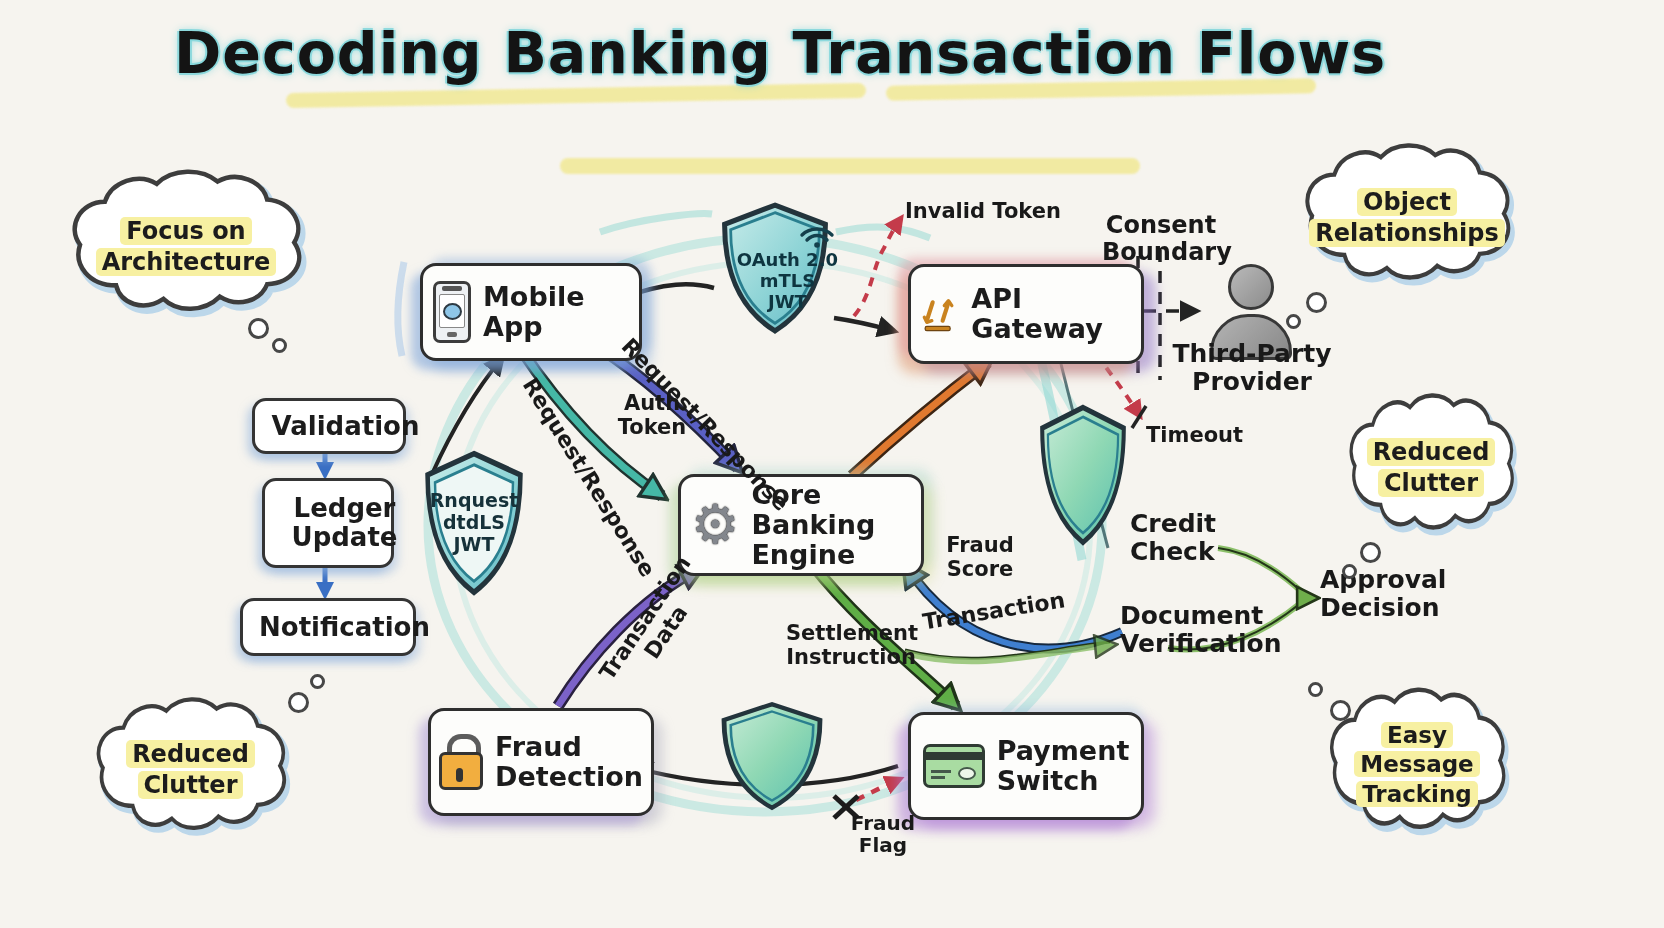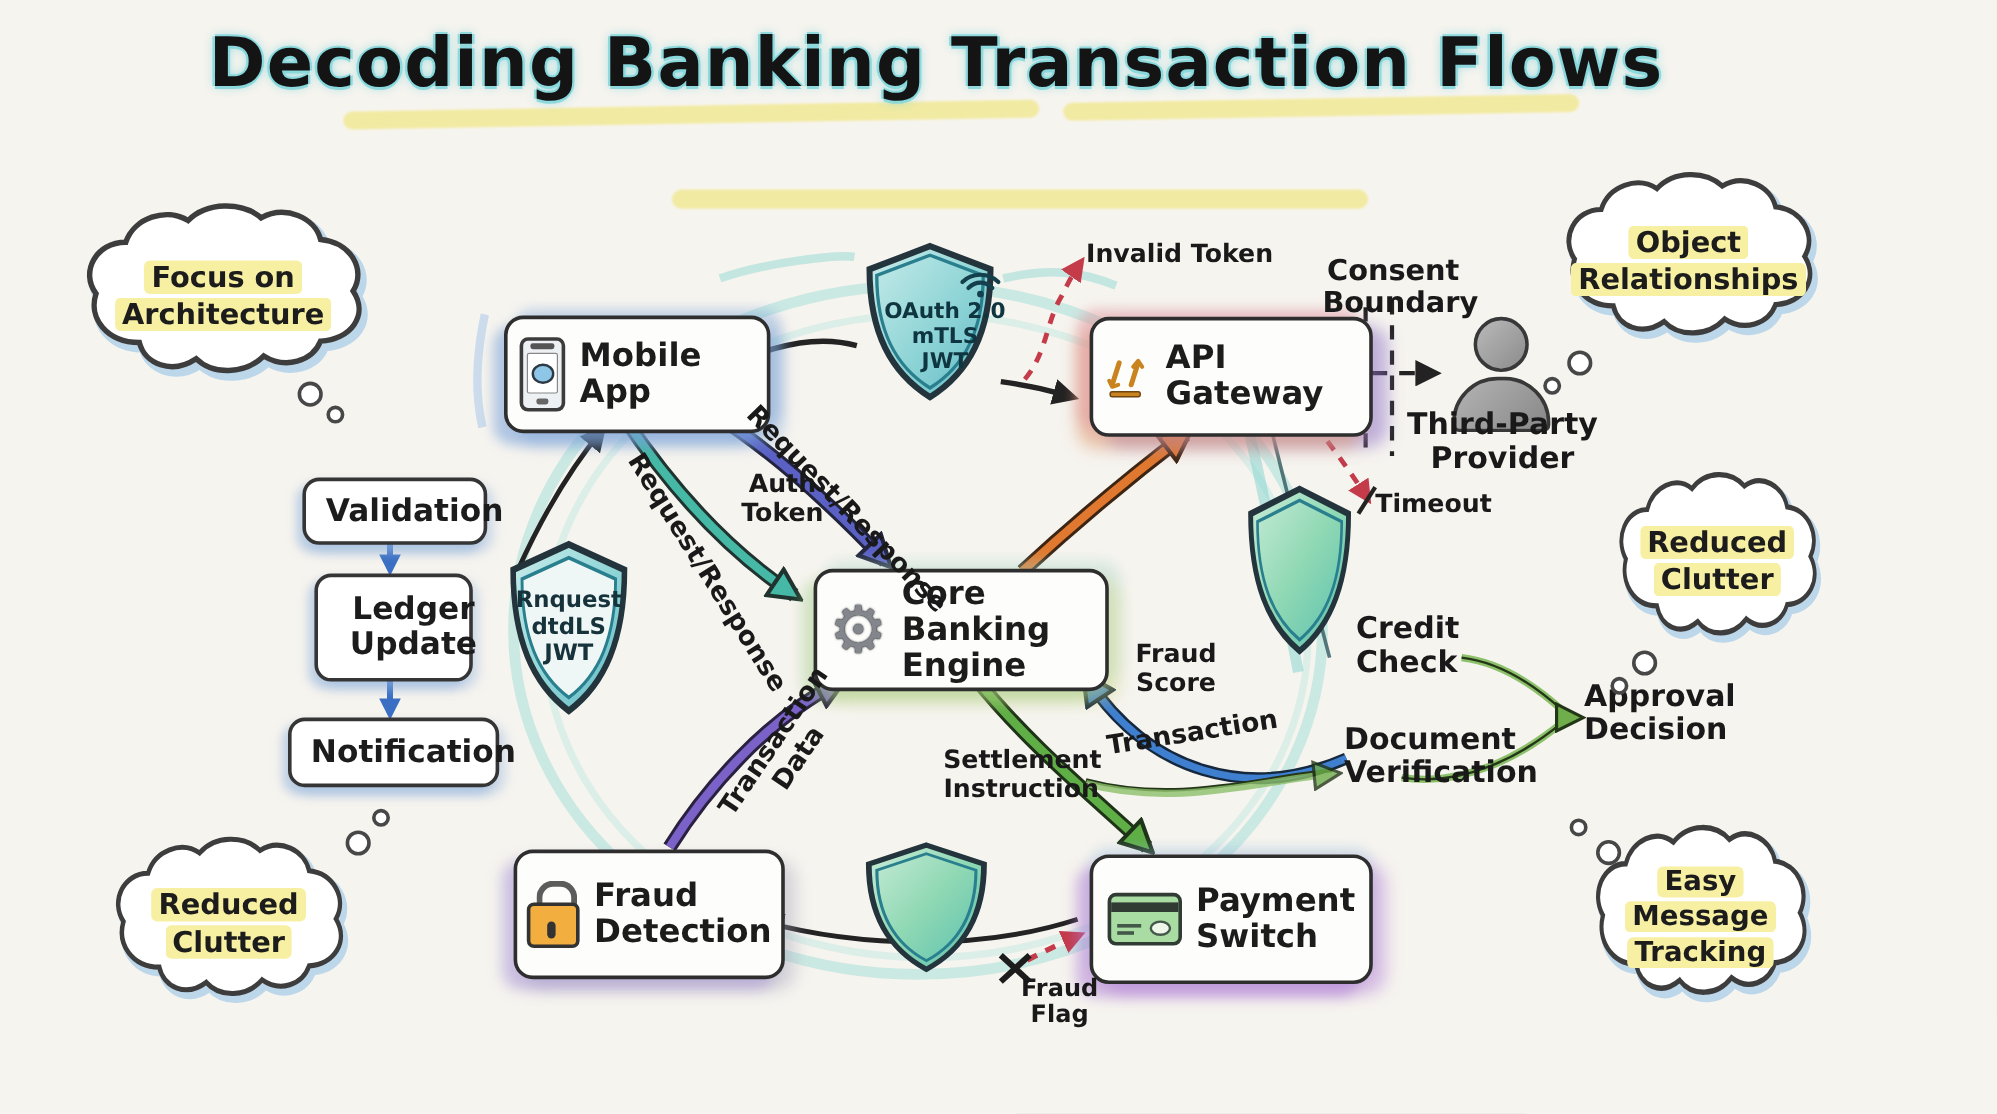--- a/index.html
+++ b/index.html
@@ -345,21 +345,21 @@
   <div class="shield" style="left:712px;top:700px;width:120px;height:112px;">
     <svg class="sbg" viewBox="0 0 100 106" preserveAspectRatio="none">
       <use href="#shieldpath" fill="url(#shieldGreen)" stroke="#23343c" stroke-width="4"></use>
       <use href="#shieldpath" fill="none" stroke="#2a7f8f" stroke-width="2.5" transform="translate(50,53) scale(.86) translate(-50,-53)"></use>
     </svg>
   </div>
 
   <div class="lbl left" style="left:905px;top:200px;font-size:21px;">Invalid Token</div>
   <div class="lbl" style="left:1102px;top:212px;width:118px;font-size:24px;">Consent
 Boundary</div>
-  <div class="lbl left" style="left:1146px;top:409px;font-size:21px;">Timeout</div>
+  <div class="lbl left" style="left:1146px;top:424px;font-size:21px;">Timeout</div>
   <div class="lbl" style="left:596px;top:392px;width:112px;font-size:21px;">Auth
 Token</div>
   <div class="lbl left" style="left:634px;top:334px;font-size:22px;transform:rotate(46deg);transform-origin:0 0;">Request/Response</div>
   <div class="lbl left" style="left:538px;top:374px;font-size:22px;transform:rotate(58deg);transform-origin:0 0;">Request/Response</div>
   <div class="lbl" style="left:930px;top:534px;width:100px;font-size:21px;">Fraud
 Score</div>
   <div class="lbl" style="left:922px;top:600px;width:136px;font-size:22px;transform:rotate(-9deg);">Transaction</div>
   <div class="lbl" style="left:786px;top:622px;width:130px;font-size:21px;">Settlement
 Instruction</div>
   <div class="lbl" style="left:588px;top:682px;width:170px;font-size:22px;transform:rotate(-56deg);transform-origin:0 0;">Transaction

